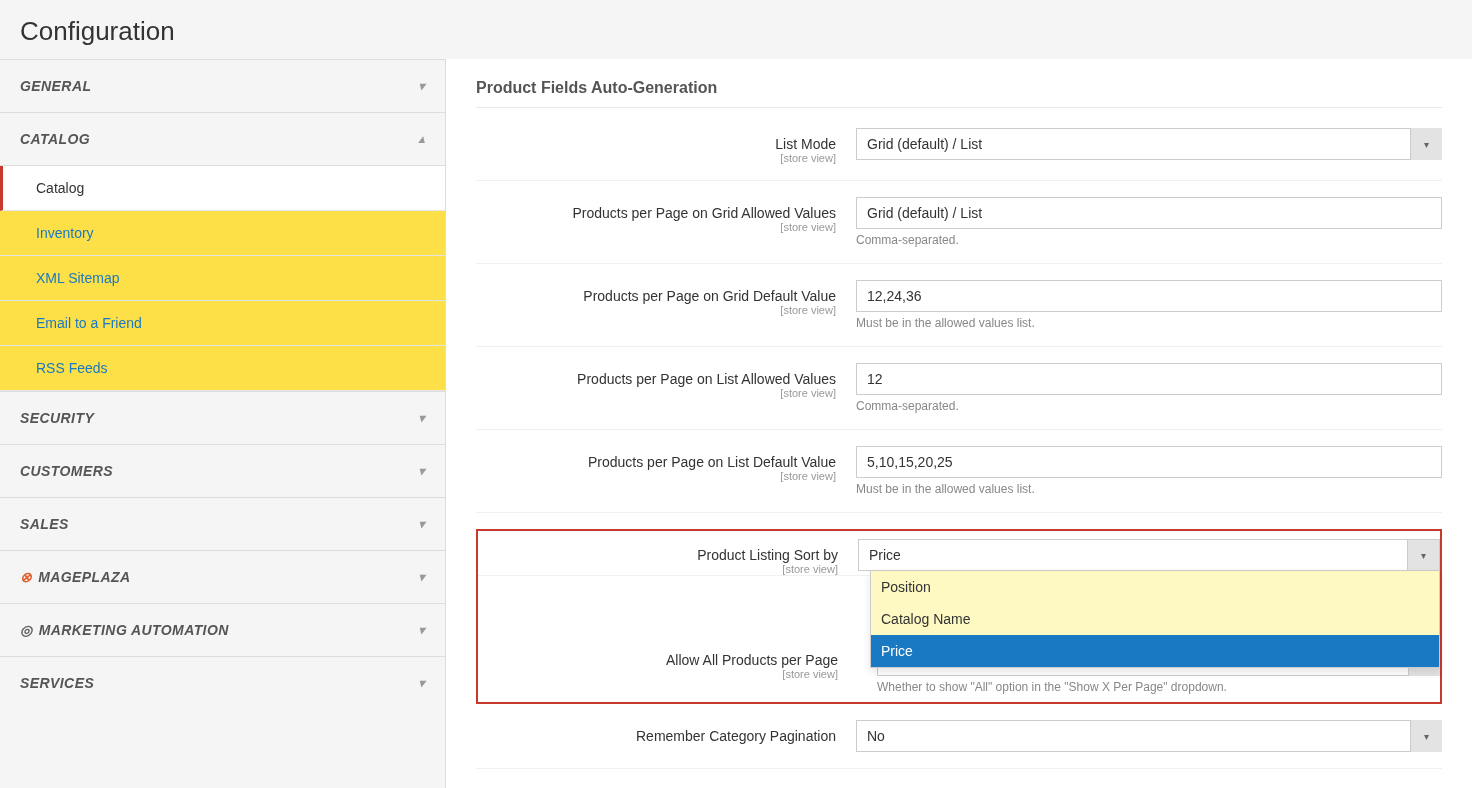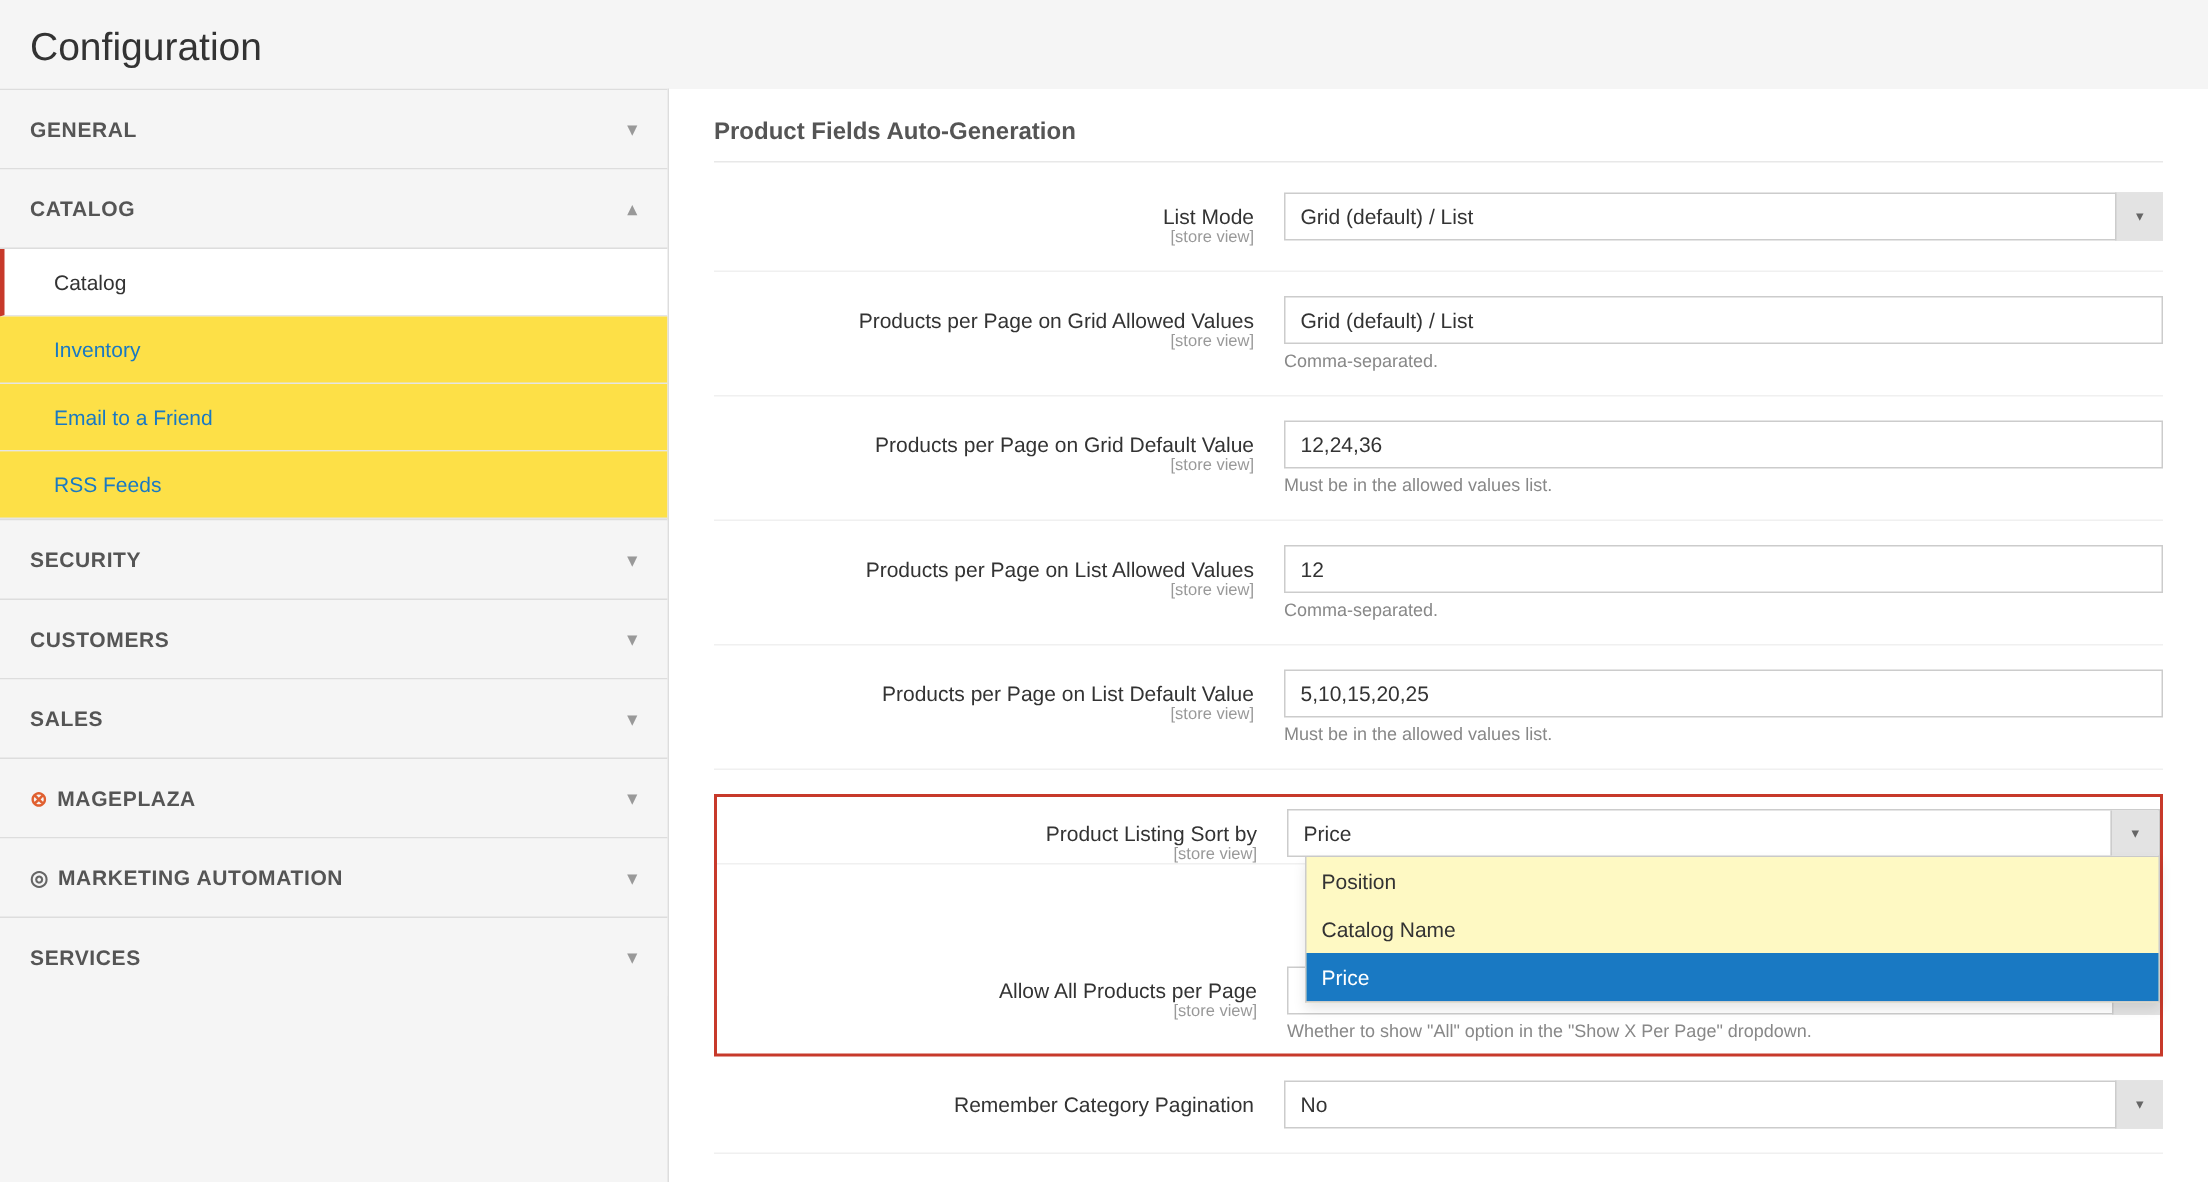--- a/index.html
+++ b/index.html
@@ -36,20 +36,21 @@
       align-items: center;
       justify-content: space-between;
       padding: 18px 20px;
       cursor: pointer;
       background: #f5f5f5;
       font-size: 14px;
       font-weight: 600;
       color: #555;
       letter-spacing: 0.03em;
       text-transform: uppercase;
+      font-style: italic;
     }
 
     .sidebar-section-header .chevron {
       font-size: 12px;
       color: #999;
     }
 
     .sidebar-items {
       background: #f0f0f0;
       border-top: 1px solid #ddd;
@@ -199,20 +200,23 @@
         <span class="chevron">▴</span>
       </div>
       <div class="sidebar-items">
         <div class="sidebar-item active">
           <span>Catalog</span>
         </div>
         <div class="sidebar-item">
           <span>Inventory</span>
         </div>
         <div class="sidebar-item">
+          <span>XML Sitemap</span>
+        </div>
+        <div class="sidebar-item">
           <span>Email to a Friend</span>
         </div>
         <div class="sidebar-item">
           <span>RSS Feeds</span>
         </div>
       </div>
     </div>
 
     <div class="sidebar-section">
       <div class="sidebar-section-header">
@@ -343,21 +347,21 @@
           </div>
 
           <div style="position:absolute; top:100%; left:12px; right:0; background:#fef9c3; border:1px solid #ccc; border-top:none; z-index:200; box-shadow: 0 4px 8px rgba(0,0,0,0.1);">
             <div style="padding: 8px 10px; cursor:pointer; font-size:14px; color:#333;">Position</div>
             <div style="padding: 8px 10px; cursor:pointer; font-size:14px; color:#333;">Catalog Name</div>
             <div style="padding: 8px 10px; cursor:pointer; font-size:14px; color:#fff; background:#1979c3;">Price</div>
           </div>
         </div>
       </div>
 
-      <div class="form-row" style="margin-bottom:0; border-bottom: none; padding: 8px 0 8px 0; margin-top: 60px;">
+      <div class="form-row" style="margin-bottom:0; border-bottom: none; padding: 8px 0 8px 0; margin-top: 60px; gap: 19px;">
         <div class="form-label">
           <span>Allow All Products per Page</span>
           <span class="scope">[store view]</span>
         </div>
         <div class="form-field">
           <div class="form-select-wrapper">
             <select class="form-select">
               <option>Yes</option>
               <option selected="">No</option>
             </select>

